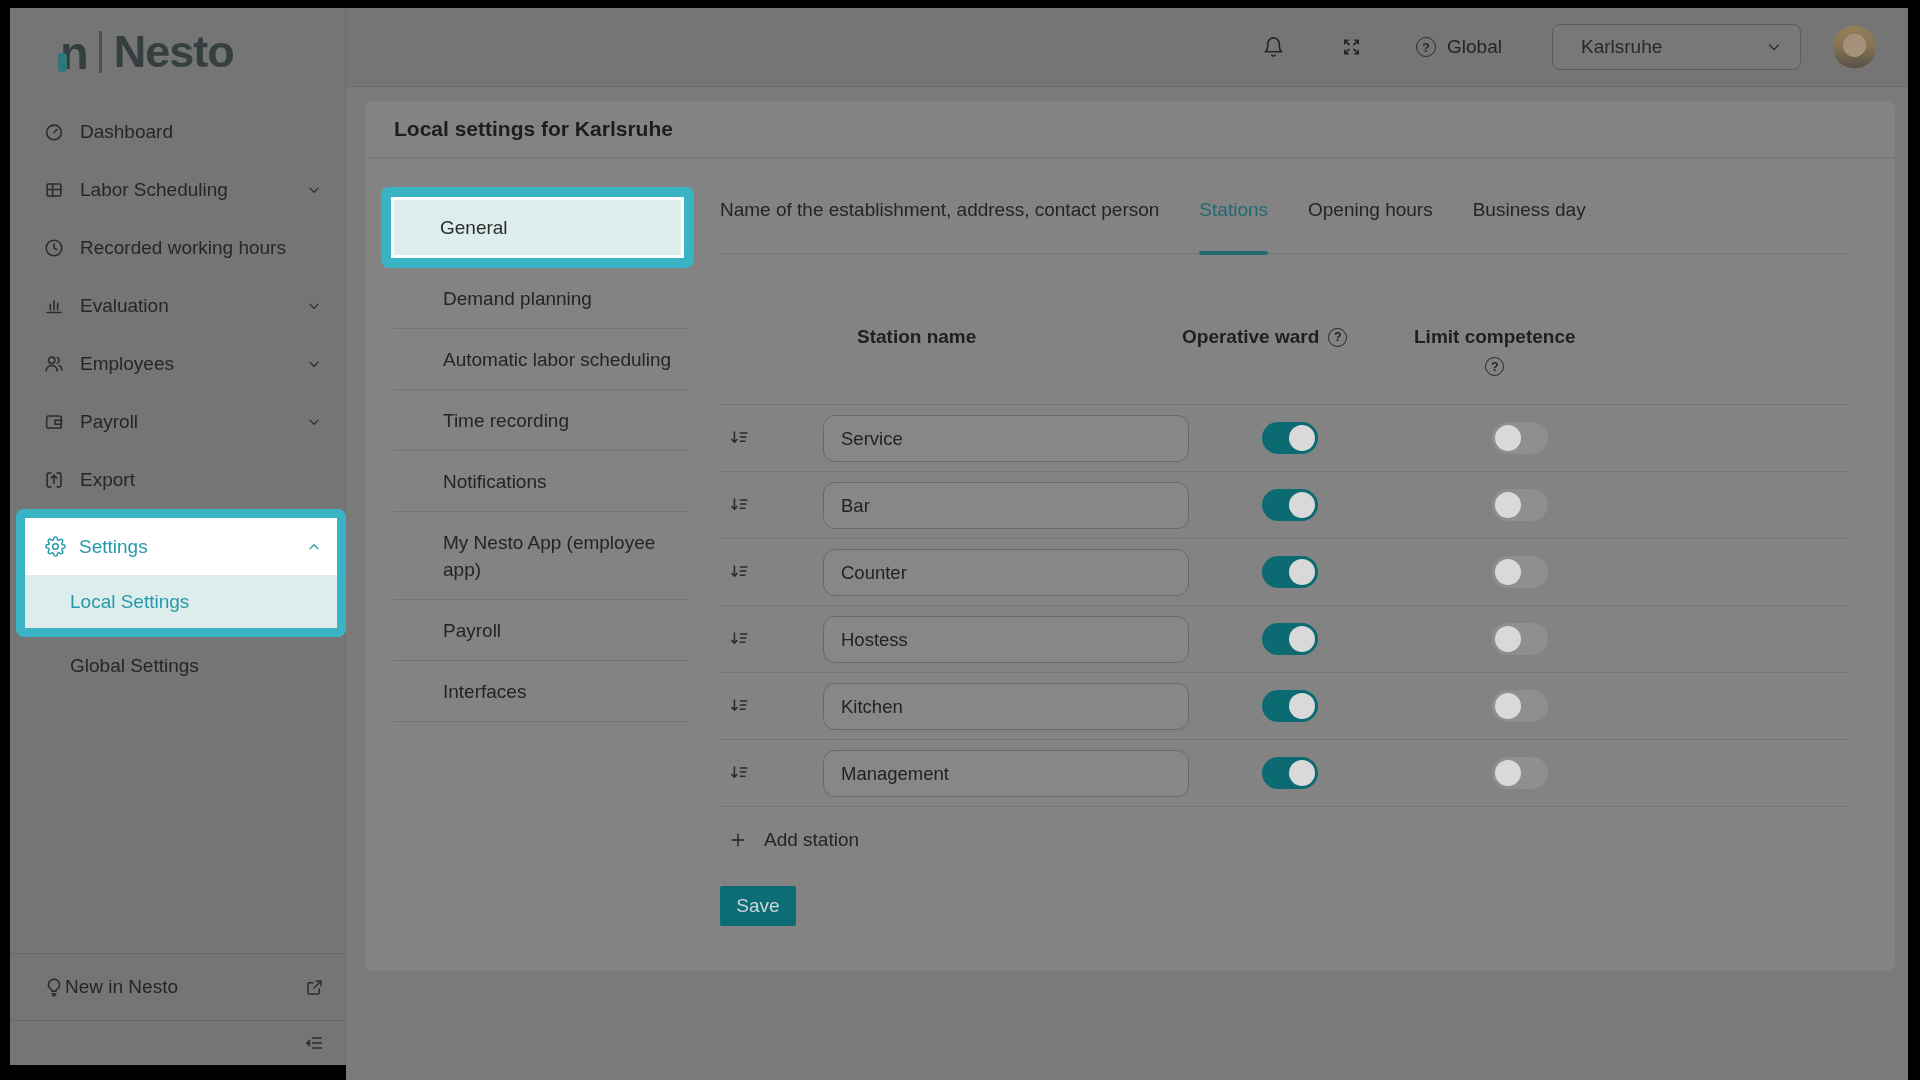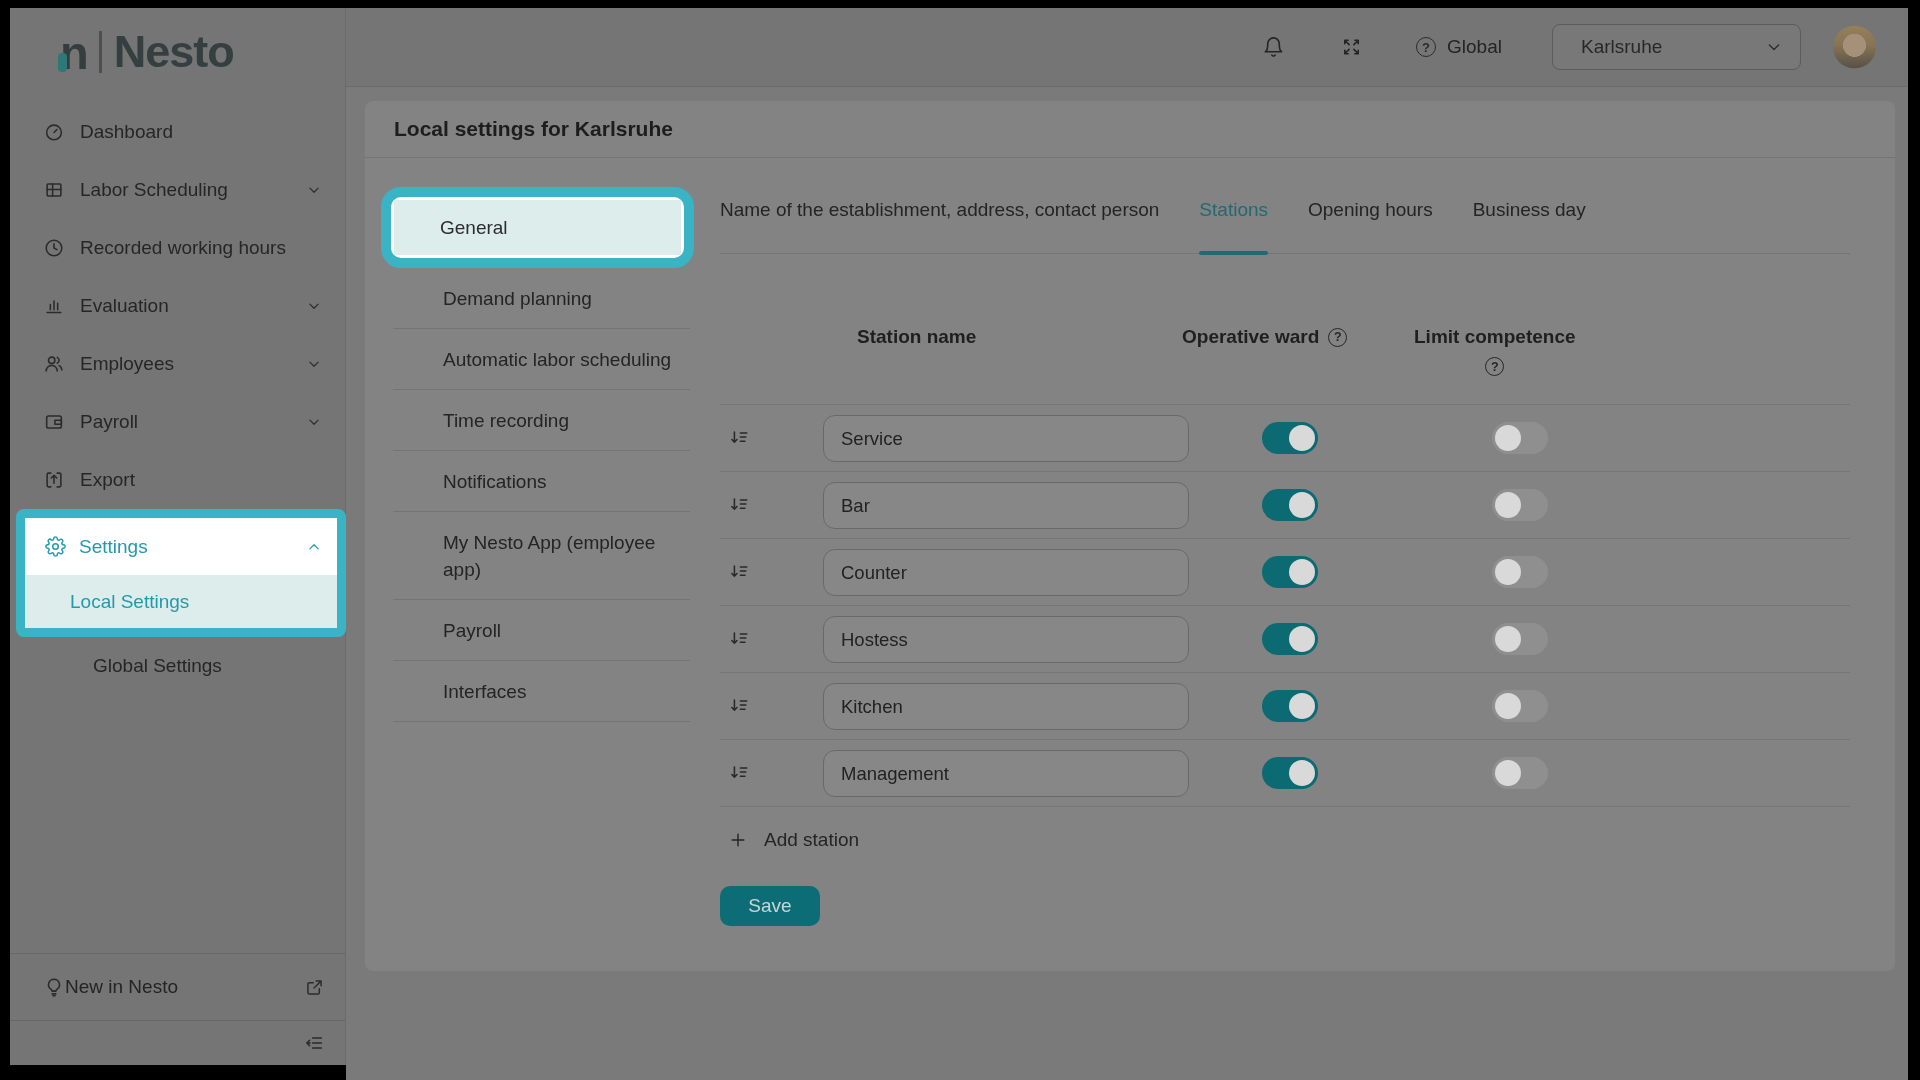--- a/index.html
+++ b/index.html
@@ -53,40 +53,40 @@
   .nav-item .chev { margin-left:auto; color:#2e2e2e; }
 
   .settings-spot { margin-left:6px; width:330px; border:9px solid var(--teal,#3ab4c5);
     border-radius:8px; background:#fff; }
   .settings-row { height:57px; display:flex; align-items:center; gap:13px;
     padding:0 14px 0 20px; color:var(--tealtext,#2599ab); font-size:19px; cursor:pointer; }
   .settings-row .icn { color:var(--tealtext,#2599ab); }
   .settings-row .chev { margin-left:auto; }
   .local-row { height:53px; background:var(--mint,#dcedec); display:flex; align-items:center;
     padding-left:45px; color:var(--tealtext,#2599ab); font-size:19px; cursor:pointer; }
-  .global-row { height:57px; display:flex; align-items:center; padding-left:83px;
+  .global-row { height:57px; display:flex; align-items:center; padding-left:60px;
     font-size:19px; color:#262626; cursor:pointer; }
 
   .side-footer { margin-top:auto; }
   .footer-row1 { height:67px; border-top:1px solid #676767; display:flex; align-items:center;
     padding:0 20px 0 33px; font-size:19px; color:#242424; cursor:pointer; }
   .footer-row1 .icn { color:#2b2b2b; }
   .footer-row1 .ext { margin-left:auto; }
   .footer-row2 { height:45px; border-top:1px solid #676767; display:flex; align-items:center;
     justify-content:flex-end; padding-right:20px; color:#2a2a2a; }
 
   
   .card { position:absolute; left:19px; top:14px; width:1530px; height:870px;
     background:#838383; border-radius:8px; }
   .card-title-row { height:57px; border-bottom:1px solid #747474; display:flex;
     align-items:center; padding-left:29px; font-size:21px; font-weight:700; color:#1d1d1d; }
 
   .submenu { position:absolute; left:16px; top:57px; width:313px; }
   .general-spot { margin-top:29px; height:81px; border:10px solid var(--teal,#3ab4c5);
-    border-radius:20px; background:#fff; padding:3px; cursor:pointer; }
+    border-radius:8px; background:#fff; padding:3px; cursor:pointer; }
   .general-spot .fill { height:100%; background:var(--mint,#dcedec); display:flex;
     align-items:center; padding-left:46px; font-size:19px; color:#2d2d2d; }
   .sub-item { position:relative; display:flex; align-items:center; min-height:61px;
     padding:17px 14px 17px 62px; font-size:19px; line-height:27px; color:#242424; cursor:pointer; }
   .sub-item::after { content:''; position:absolute; left:12px; right:4px; bottom:0;
     height:1px; background:#747474; }
 
   .table-area { position:absolute; left:355px; top:57px; width:1130px; }
   .tabs { height:96px; display:flex; align-items:center; gap:40px;
     border-bottom:1px solid #757575; padding-top:8px; }
@@ -113,21 +113,21 @@
     border-radius:16px; cursor:pointer; }
   .toggle .knob { position:absolute; top:3px; width:26px; height:26px; border-radius:50%;
     background:#d9d9d9; }
   .toggle.ward { left:542px; } .toggle.limit { left:772px; }
   .toggle.on { background:var(--toggleon,#0c6a73); } .toggle.on .knob { right:3px; }
   .toggle.off { background:#8f8f8f; } .toggle.off .knob { left:3px; }
 
   .add-row { height:66px; display:flex; align-items:center; gap:16px; padding-left:8px;
     color:#242424; font-size:19px; cursor:pointer; }
   .add-row .icn { width:20px; height:20px; color:#242424; }
-  .save-btn { margin-top:13px; width:100px; height:40px; border-radius:10px; border:none;
+  .save-btn { margin-top:13px; width:76px; height:40px; border-radius:2px; border:none;
     background:var(--save,#0d6d77); color:#ccd5d5; font-size:19px; font-family:inherit; cursor:pointer; }
 </style>
 </head>
 <body>
 
 <div class="topbar">
   <span class="tb-item tb-bell icn">
       <svg viewBox="0 0 24 24">
         <path d="M18 8.5a6 6 0 0 0-12 0c0 7-2.5 8.5-2.5 8.5h17S18 15.5 18 8.5M13.7 20.5a2 2 0 0 1-3.4 0"></path>
       </svg>

